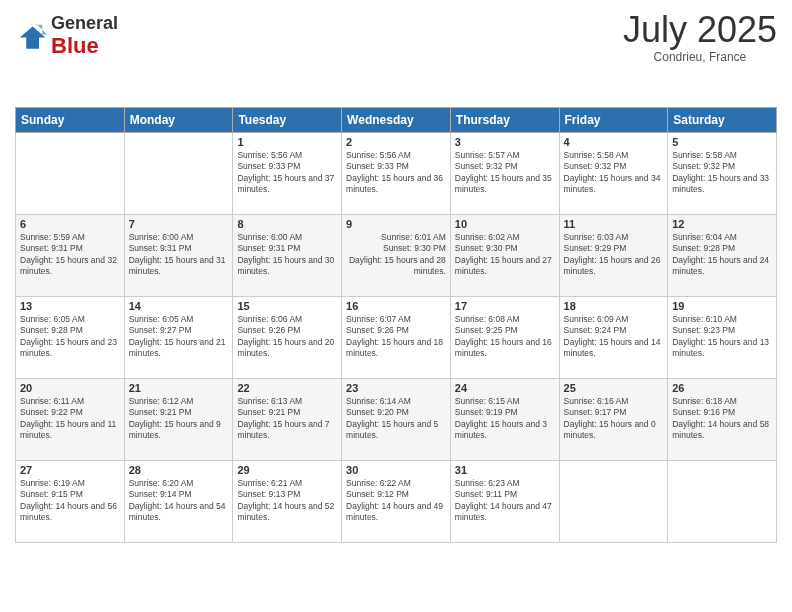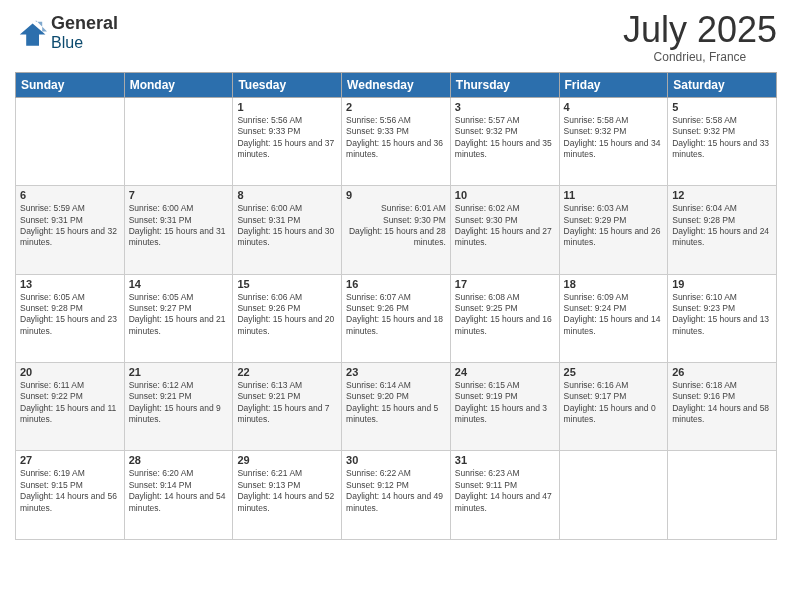--- a/index.html
+++ b/index.html
@@ -32,23 +32,23 @@
       display: flex;
       flex-direction: column;
       line-height: 1.1;
     }
     .logo-general {
       font-size: 18px;
       font-weight: bold;
       color: #333;
     }
     .logo-blue {
-      font-size: 16px;
-      font-weight: normal;
-      color: #0c4a6e;
+      font-size: 22px;
+      font-weight: bold;
+      color: #b91c1c;
     }
     .logo-icon {
       width: 32px;
       height: 32px;
       margin-right: 4px;
     }
     .title-block {
       text-align: right;
     }
     .title-month {
@@ -60,20 +60,21 @@
     .title-location {
       font-size: 12px;
       color: #555;
       text-align: center;
     }
     .calendar {
       width: 100%;
       border-collapse: collapse;
       flex: 1;
       font-size: 9.5px;
+      margin-top: 35px;
     }
     .calendar thead th {
       background-color: #2c6fad;
       color: #fff;
       text-align: left;
       padding: 5px 5px;
       font-size: 12px;
       font-weight: bold;
       border: 1px solid #aaa;
     }

